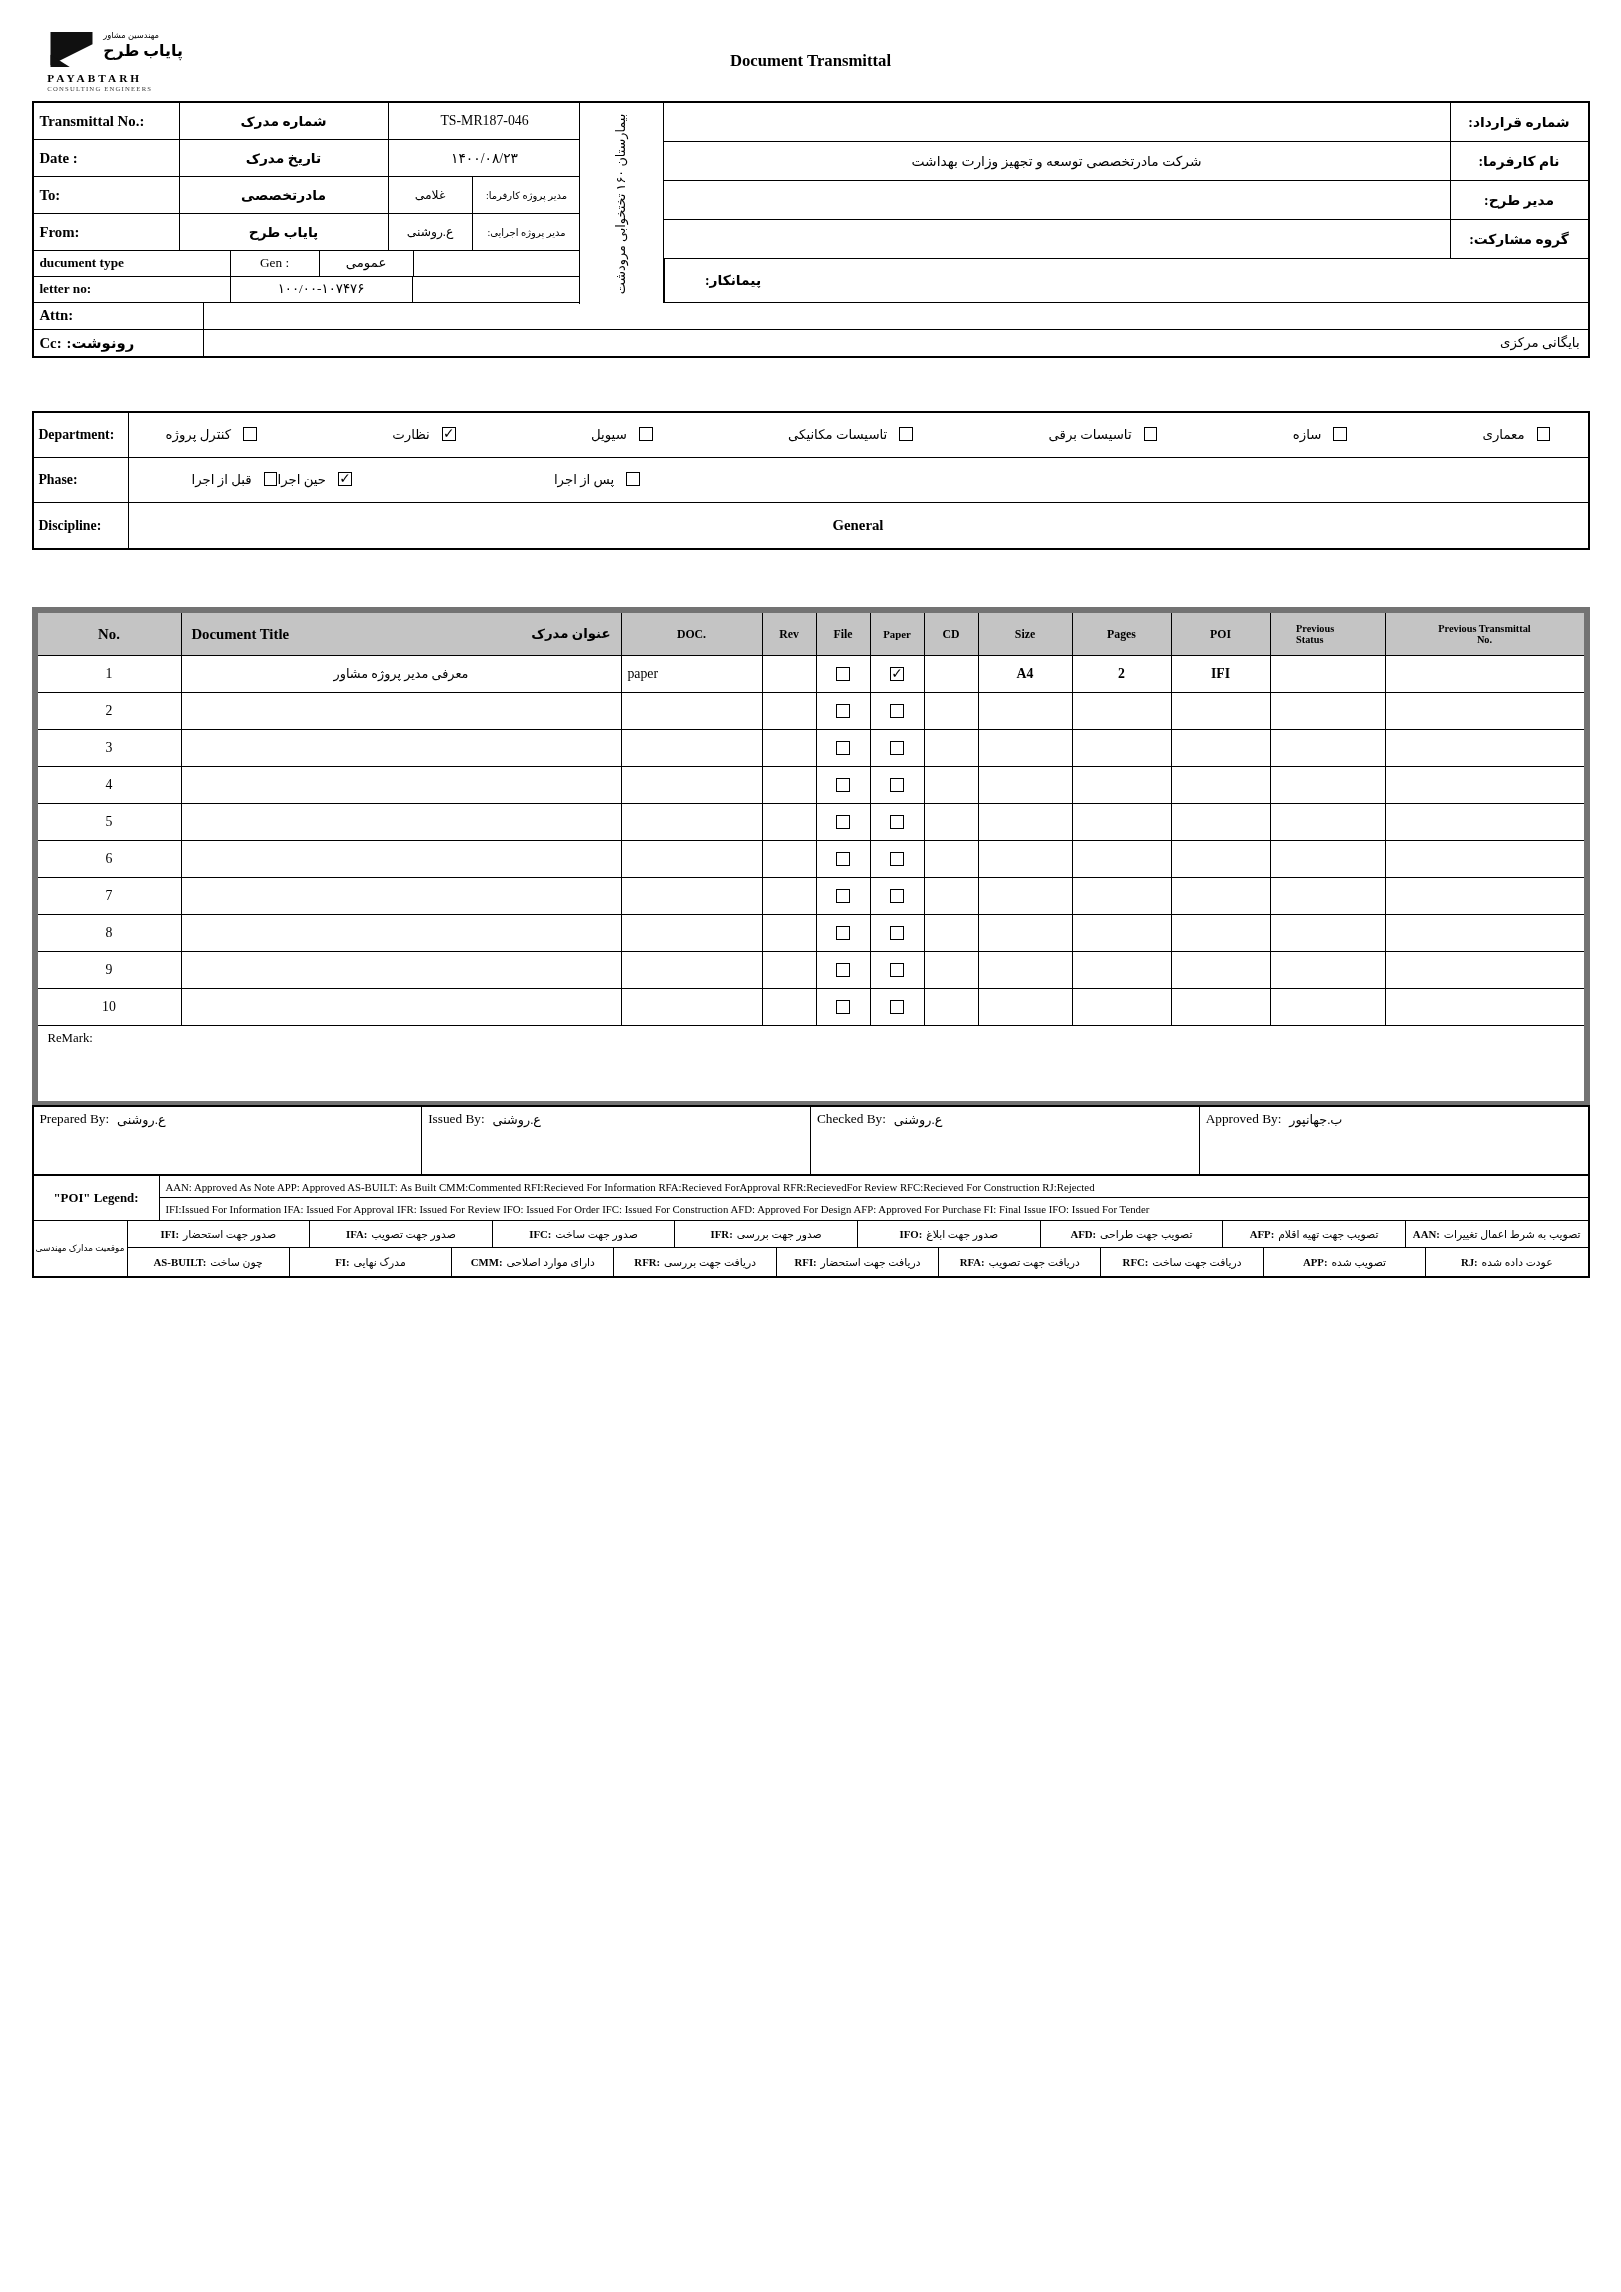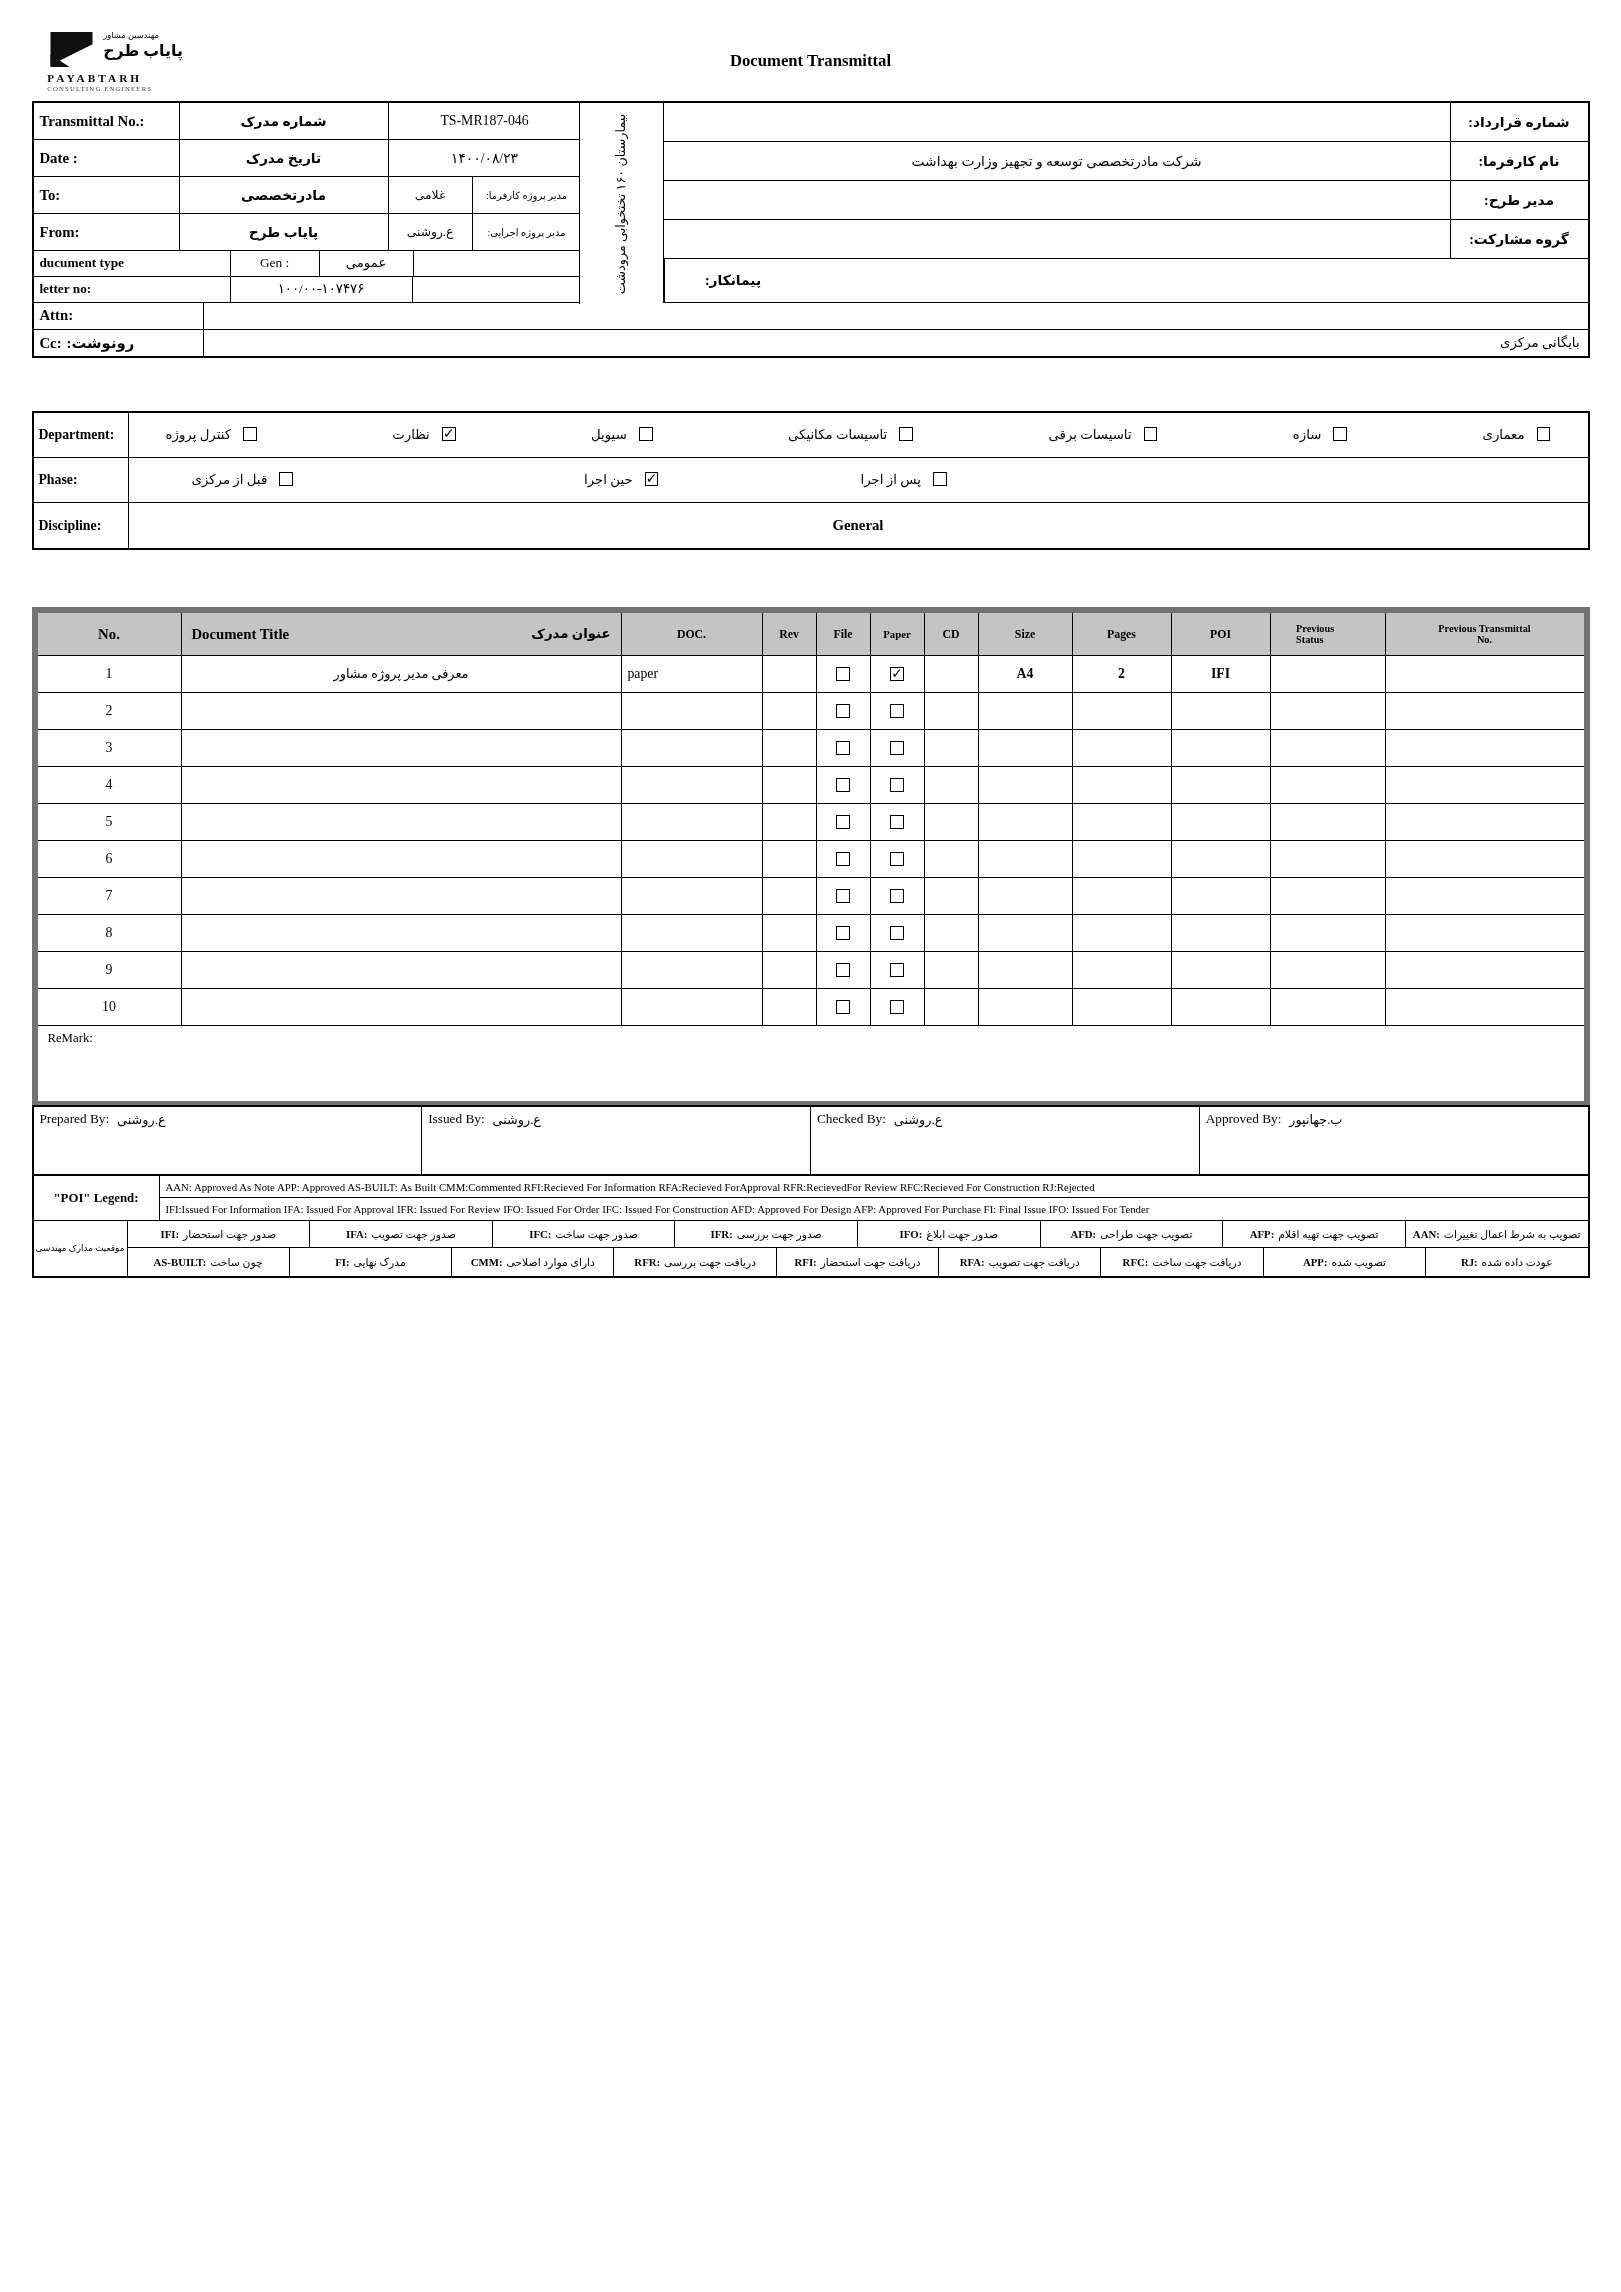--- a/index.html
+++ b/index.html
@@ -63,21 +63,21 @@
 .cls-row:last-child{border-bottom:none}
 .cls-label{width:95px;border-right:1px solid #000;display:flex;align-items:center;padding-left:4.9px;
            font-weight:bold;font-size:13.8px;flex:0 0 auto}
 .cls-items{flex:1;display:flex;align-items:center;font-size:13.3px}
 .dept{justify-content:space-between;padding:0 37px}
 .chk{display:inline-flex;gap:12px;white-space:nowrap}
 .cb{width:13.8px;height:13.8px;border:1px solid #000;flex:0 0 auto;display:inline-flex;
     align-items:center;justify-content:center;background:#fff}
 .cb.checked::after{content:"\2713";font-size:13.8px;font-weight:bold;line-height:1}
 .phase{padding-left:63px}
-.m295{margin-left:291px}
+.m295{}
 .m205{margin-left:202px}
 .disc{justify-content:center;font-weight:bold;font-size:14.8px}
 
 
 .docs{border:6px solid #737373;margin-top:57px}
 .d-head{display:flex;height:43px;border-bottom:1px solid #000;font-weight:bold}
 .d-row{display:flex;height:37px;border-bottom:1px solid #000;font-size:13.8px}
 .c{border-right:1px solid #000;display:flex;align-items:center;justify-content:center;overflow:hidden}
 .c.last{border-right:none;flex:1}
 .w-no{width:144px}.w-title{width:440px}.w-doc{width:141px}.w-55{width:54px}
@@ -255,21 +255,21 @@
         <span class="chk">
           <span class="fa">معماری</span>
           <span class="cb"></span>
         </span>
       </div>
     </div>
     <div class="cls-row">
       <div class="cls-label">Phase:</div>
       <div class="cls-items phase">
         <span class="chk">
-          <span class="fa">قبل از مرکزی</span>
+          <span class="fa">قبل از اجرا</span>
           <span class="cb"></span>
         </span>
         <span class="chk m295">
           <span class="fa">حین اجرا</span>
           <span class="cb checked"></span>
         </span>
         <span class="chk m205">
           <span class="fa">پس از اجرا</span>
           <span class="cb"></span>
         </span>

